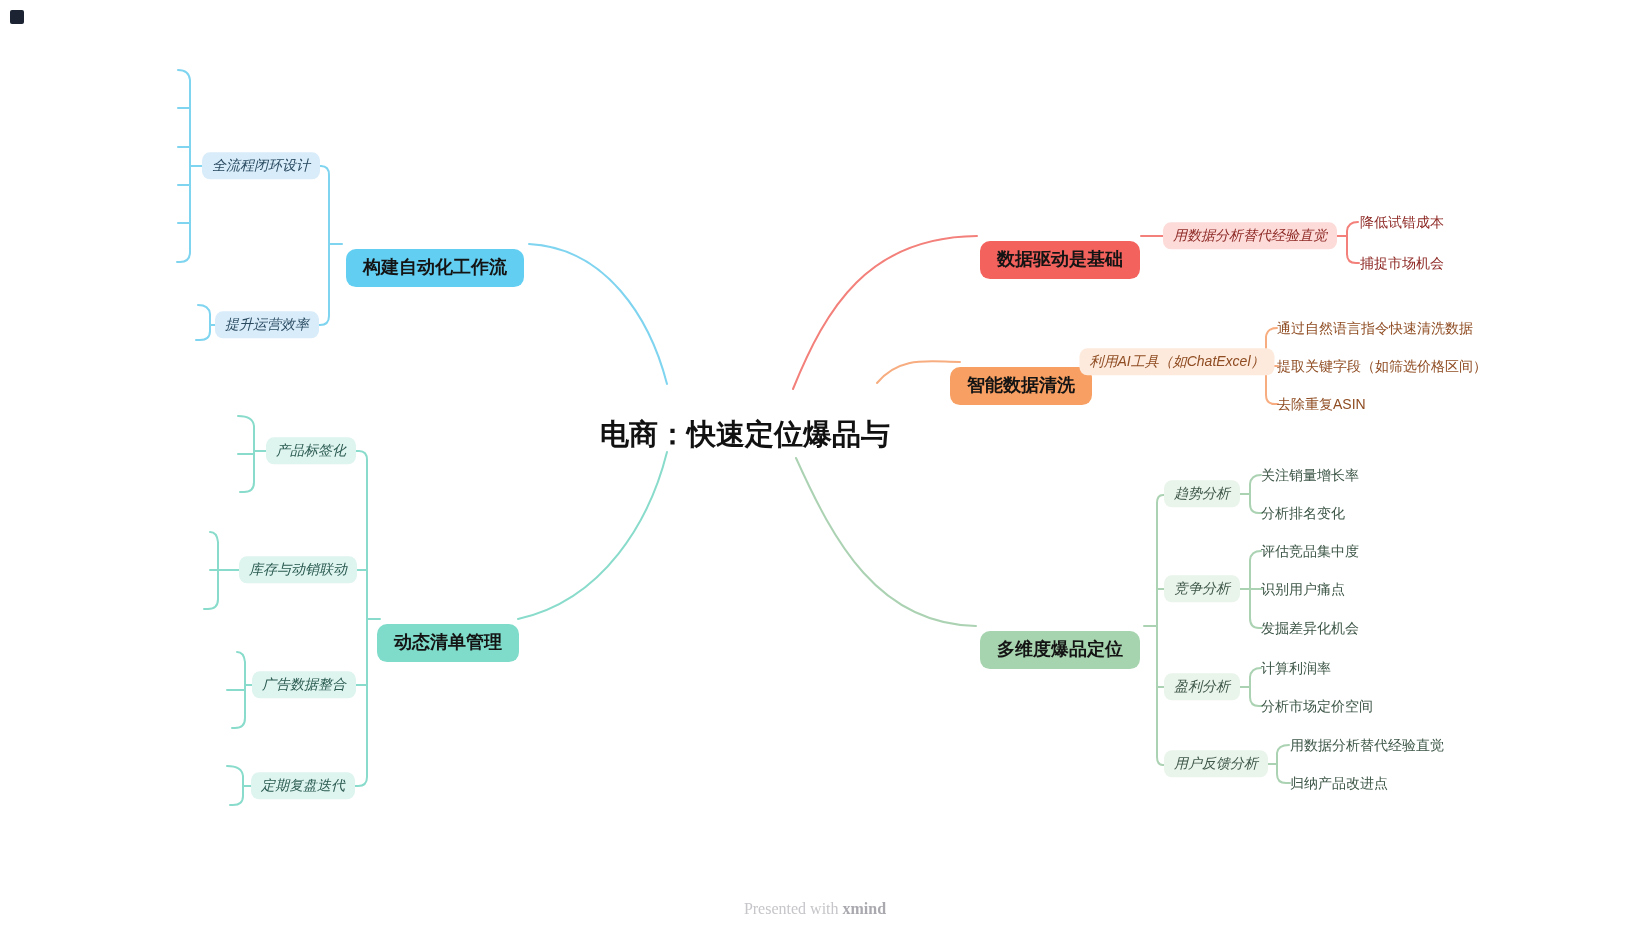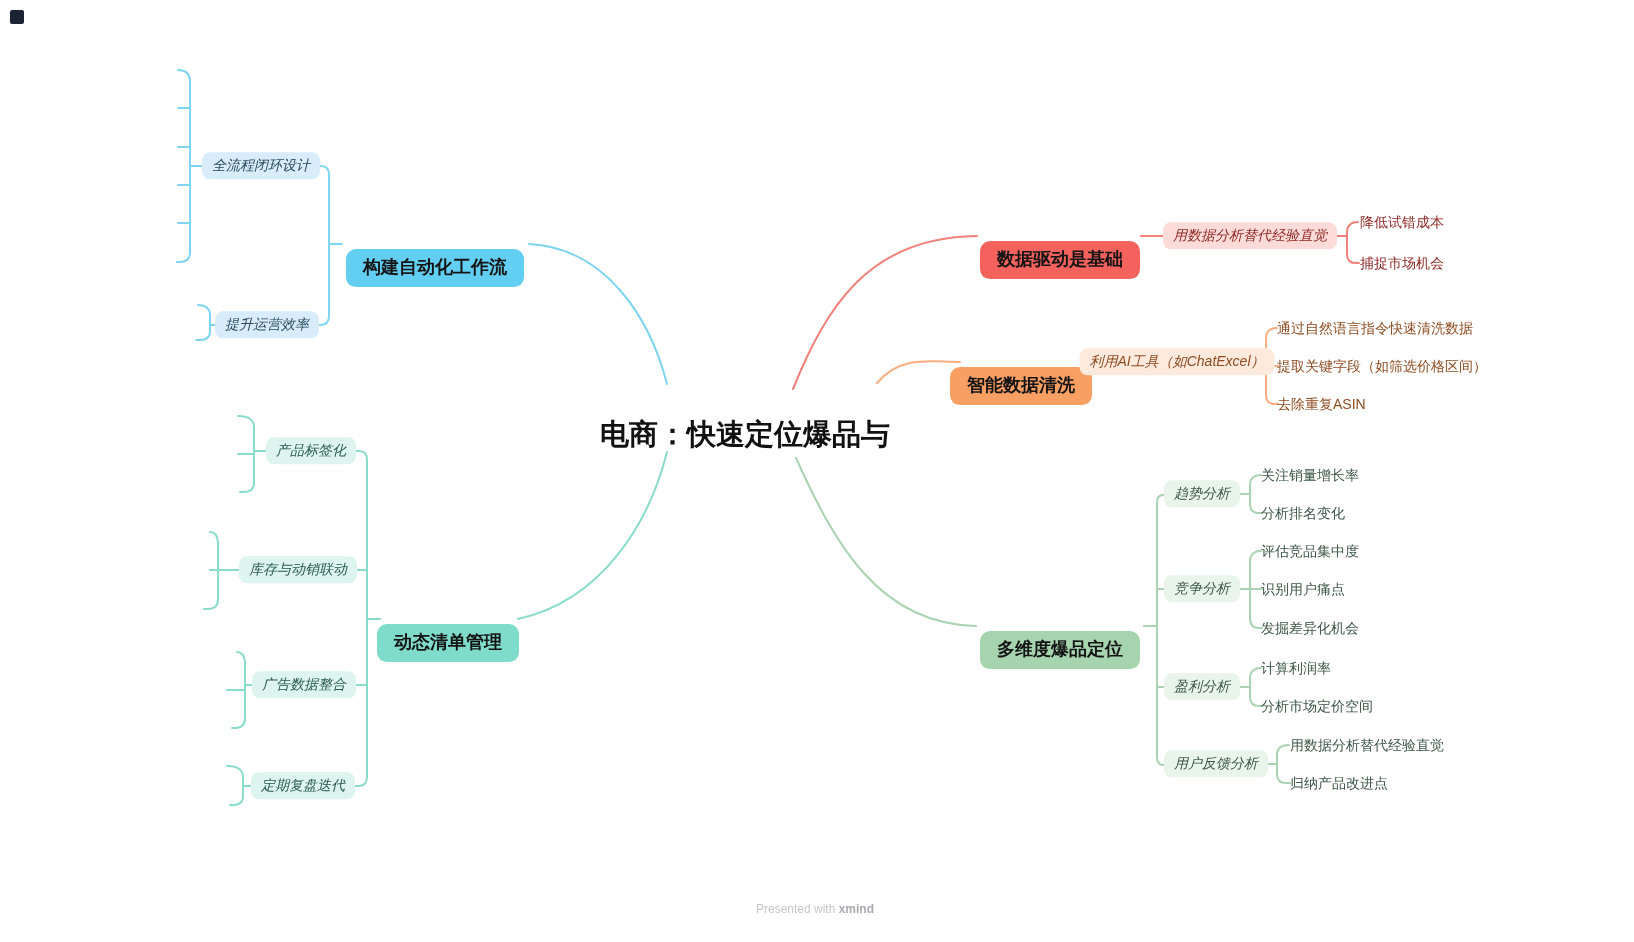--- a/index.html
+++ b/index.html
@@ -12,21 +12,21 @@
   .node{position:absolute;white-space:nowrap;}
   .main-node{transform:translate(-50%,-50%);background:var(--bg);color:#141414;
              font-size:18px;font-weight:700;padding:9px 17px;border-radius:10px;line-height:1.1;margin-top:24px;}
   .sub-node{transform:translate(-50%,-50%);background:var(--sub-bg);color:var(--text);
             font-size:14px;padding:6px 10px;border-radius:8px;line-height:1.1;font-style:italic;}
   .leaf{transform:translateY(-50%);color:var(--text);font-size:14px;line-height:1.2;}
   .central{position:absolute;left:745px;top:434px;transform:translate(-50%,-50%);
            text-align:right;font-size:29px;font-weight:700;color:#111;line-height:37px;white-space:nowrap;}
   .corner-mark{position:absolute;left:10px;top:10px;width:14px;height:14px;border-radius:2px;}
   .watermark{position:absolute;left:815px;top:909px;transform:translate(-50%,-50%);
-             font-size:12px;color:#c6c6ca;white-space:nowrap;}
+             font-size:16px;color:#c6c6ca;white-space:nowrap;font-family:Liberation Serif, serif;}
   .watermark b{color:#a9a9af;font-weight:700;}
 </style>
 </head>
 <body>
 
 <div id="canvas">
 
   <div class="corner-mark" style="background: rgb(28, 36, 51);"></div>
 
   <svg class="wires">

